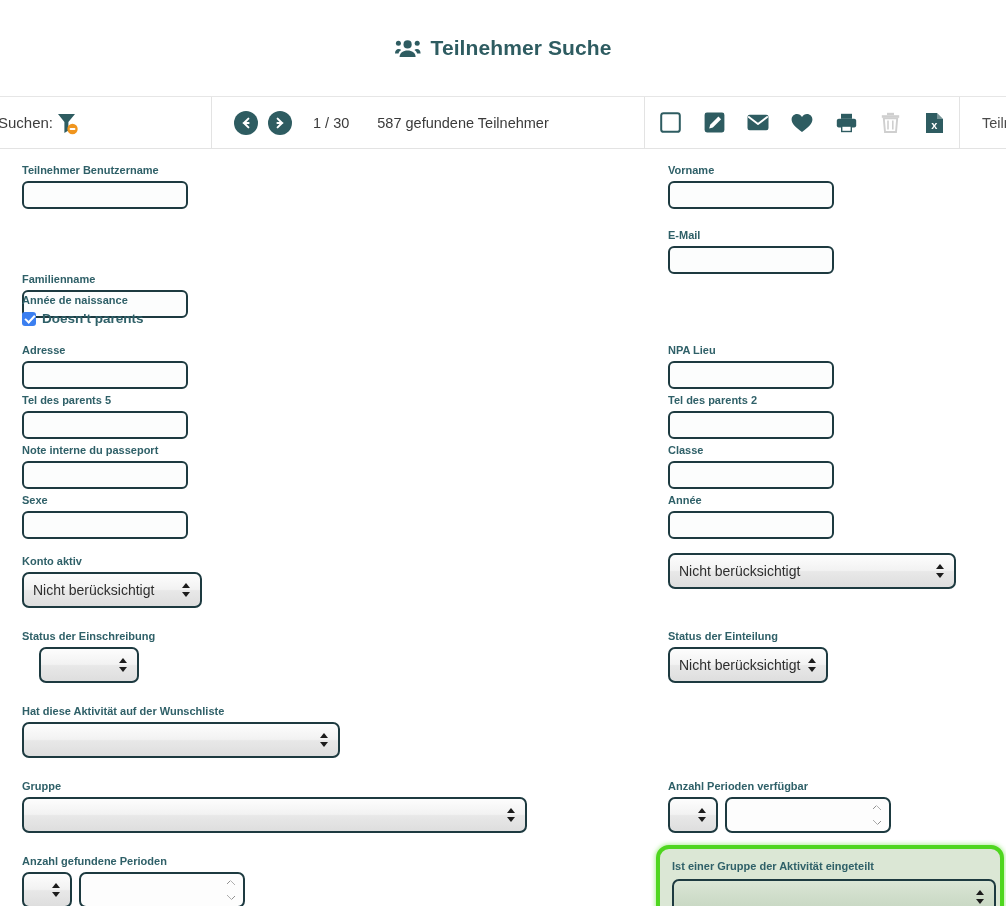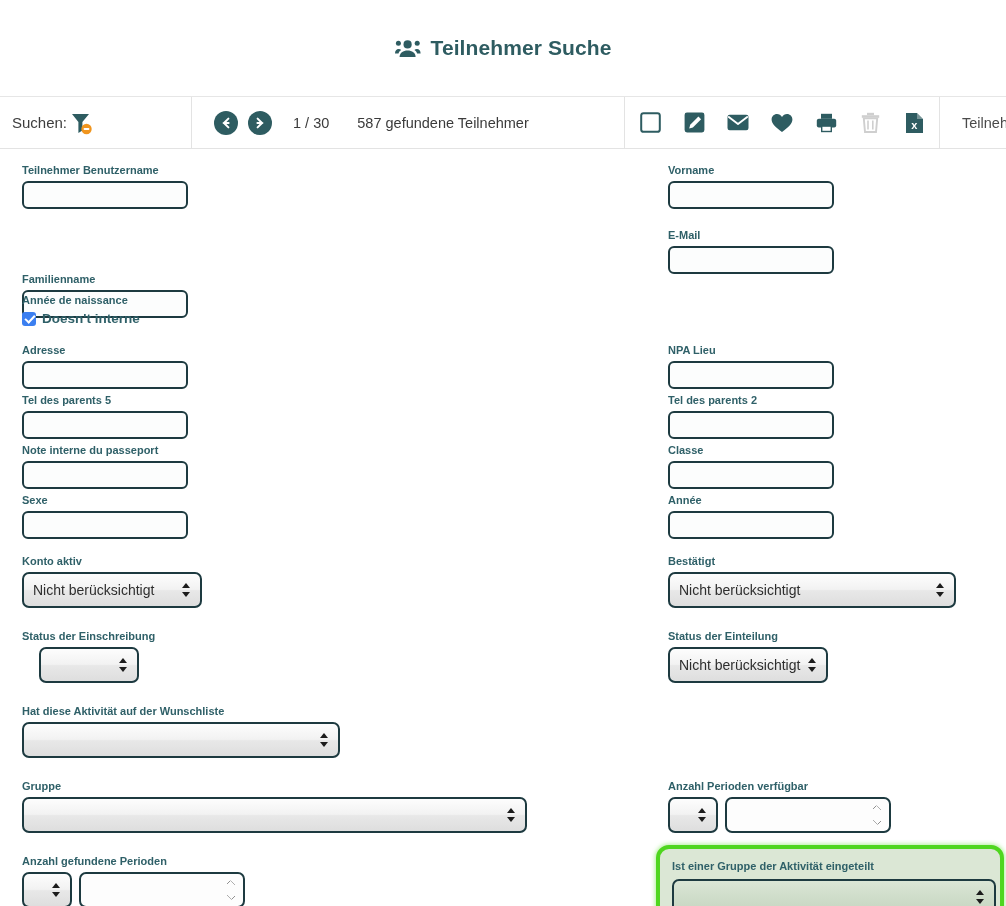--- a/index.html
+++ b/index.html
@@ -41,22 +41,22 @@
     align-items: stretch;
     background: #fff;
   }
   .tb-sec {
     display: flex;
     align-items: center;
     height: 100%;
   }
   .tb-sec.divider-r { border-right: 1px solid #e3e3e3; }
   .tb-search {
-    width: 192px;
-    padding-left: 16px;
+    width: 212px;
+    padding-left: 2px;
     gap: 0;
   }
   .tb-search .lbl {
     font-size: 15px;
     color: #3d3d3d;
     margin-left: -4px;
   }
   .tb-nav {
     width: 433px;
     gap: 0;
@@ -389,21 +389,21 @@
 
       <div class="field" style="left:0; top:78px;margin-top:44px;">
         <div class="flabel">Familienname</div>
         <input class="txt" type="text" value="" style="">
       </div>
 
       <div class="field" style="left:0; top:143px;">
         <div class="flabel">Année de naissance</div>
         <div class="cbrow">
           <span class="cbox"></span>
-          <span class="cblabel">Doesn't interne</span>
+          <span class="cblabel">Doesn't parents</span>
         </div>
       </div>
 
       <div class="field" style="left:0; top:193px;">
         <div class="flabel">Adresse</div>
         <input class="txt" type="text" value="" style="">
       </div>
 
       <div class="field" style="left:0; top:243px;">
         <div class="flabel">Tel des parents 5</div>
@@ -494,21 +494,20 @@
         <div class="flabel">Classe</div>
         <input class="txt" type="text" value="" style="">
       </div>
 
       <div class="field" style="left:0; top:343px;">
         <div class="flabel">Année</div>
         <input class="txt" type="text" value="" style="">
       </div>
 
       <div class="field" style="left:0; top:404px;">
-        <div class="flabel">Bestätigt</div>
         <div class="sel w-right-lg">
           <span class="val">Nicht berücksichtigt</span>
           <span class="carets"></span>
         </div>
       </div>
 
       <div class="field" style="left:0; top:479px;">
         <div class="flabel">Status der Einteilung</div>
         <div class="sel w-right-md">
           <span class="val">Nicht berücksichtigt</span>

